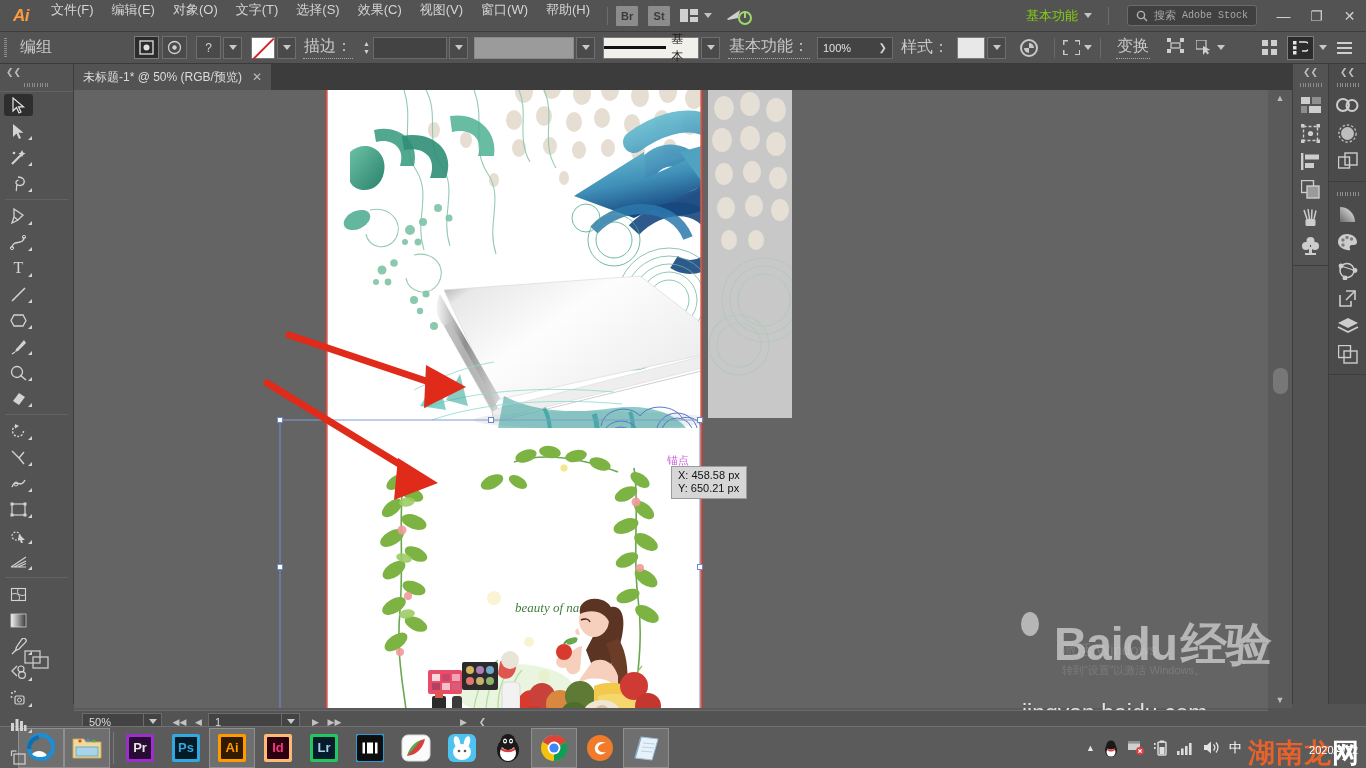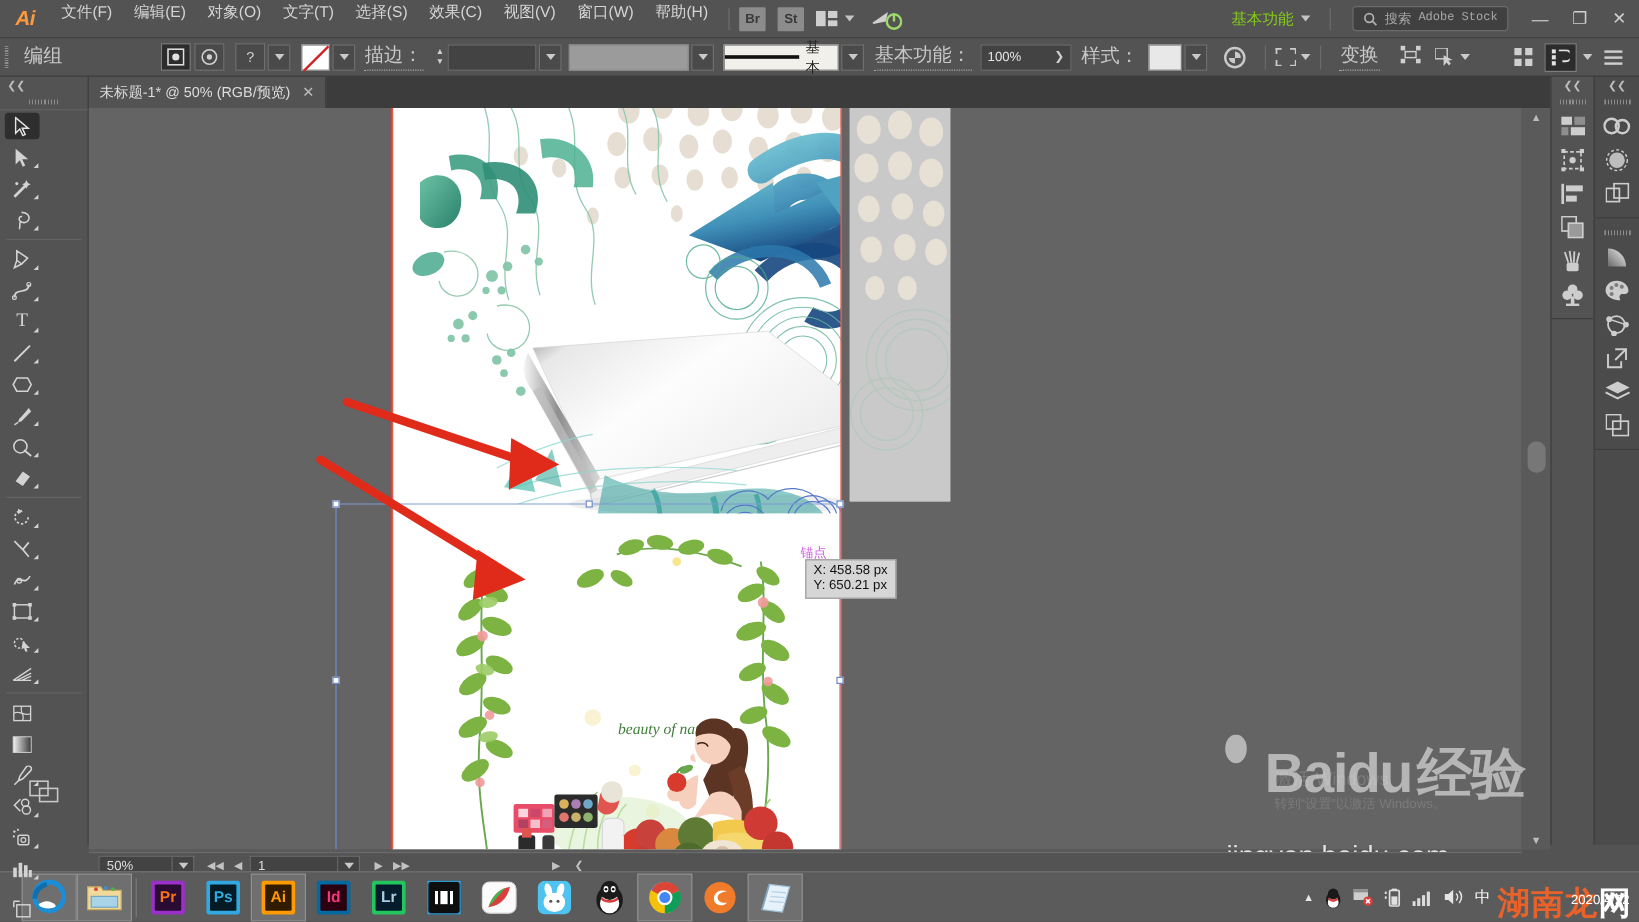--- a/index.html
+++ b/index.html
@@ -1238,35 +1238,35 @@
           <path d="M1 4 L12 4 L14 7 L29 7 L29 23 L1 23 Z" fill="#f0d99a" stroke="#c9a95c"></path>
           <rect x="4" y="12" width="22" height="9" fill="#a9d4e8" stroke="#6fa9c4"></rect>
           <circle cx="8" cy="6" r="1.6" fill="#d04b3c"></circle>
           <circle cx="16" cy="5" r="1.6" fill="#3c8fd0"></circle>
           <circle cx="22" cy="6" r="1.6" fill="#4fb24f"></circle>
         </svg>
     </div>
     <div class="tb-sep"></div>
     <div class="tb-item">
       <div class="appsq" style="background:#9b2fc9">
-        <div class="inner" style="background:#2a0b34;color:#f97316">Pr</div>
+        <div class="inner" style="background:#2a0b34;color:#e5e5e5">Pr</div>
       </div>
     </div>
     <div class="tb-item">
       <div class="appsq" style="background:#31a8e0">
         <div class="inner" style="background:#041a24;color:#31a8e0">Ps</div>
       </div>
     </div>
     <div class="tb-item active">
       <div class="appsq" style="background:#ff9a00">
         <div class="inner" style="background:#311c02;color:#ff9a00">Ai</div>
       </div>
     </div>
     <div class="tb-item">
-      <div class="appsq" style="background:#0369a1">
+      <div class="appsq" style="background:#fdba74">
         <div class="inner" style="background:#2b0011;color:#f4387a">Id</div>
       </div>
     </div>
     <div class="tb-item">
       <div class="appsq" style="background:#22c55e">
         <div class="inner" style="background:#061c2c;color:#a8cde4">Lr</div>
       </div>
     </div>
     <div class="tb-item">
       <svg width="28" height="28" viewBox="0 0 28 28">

